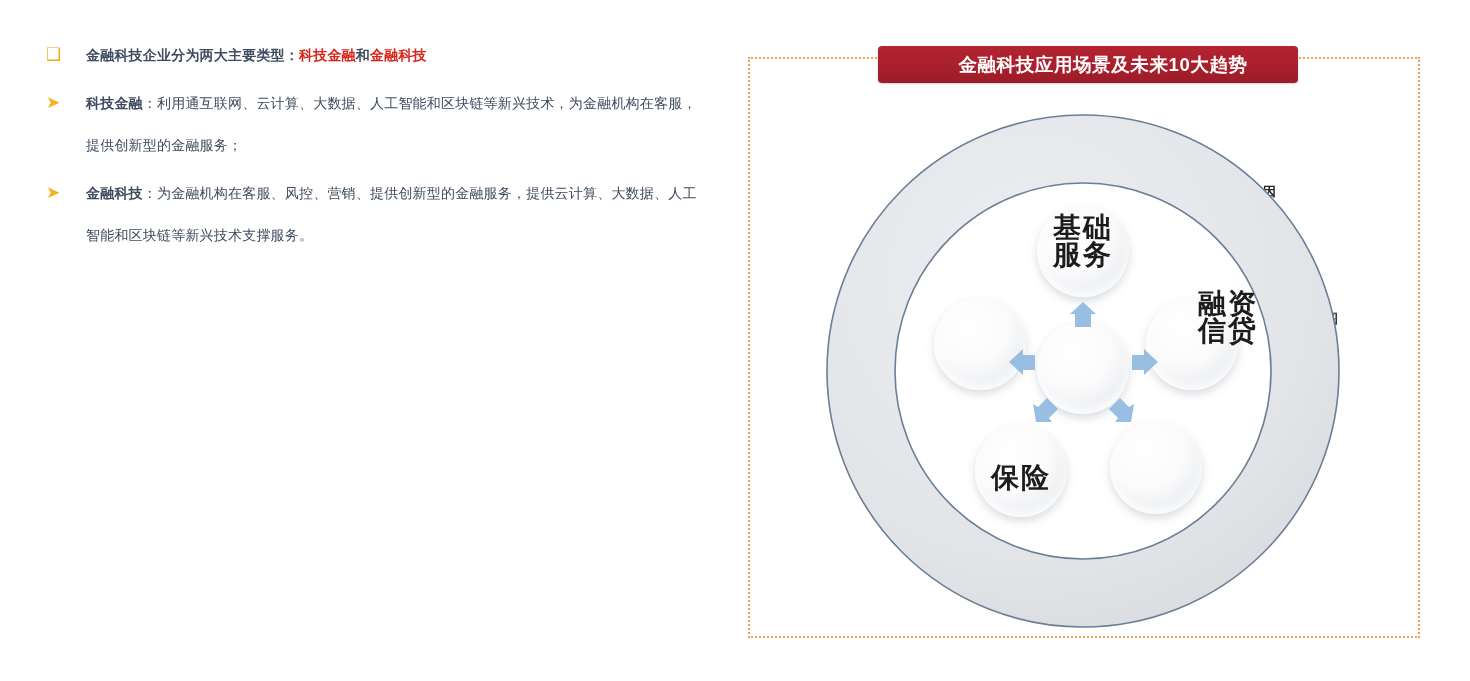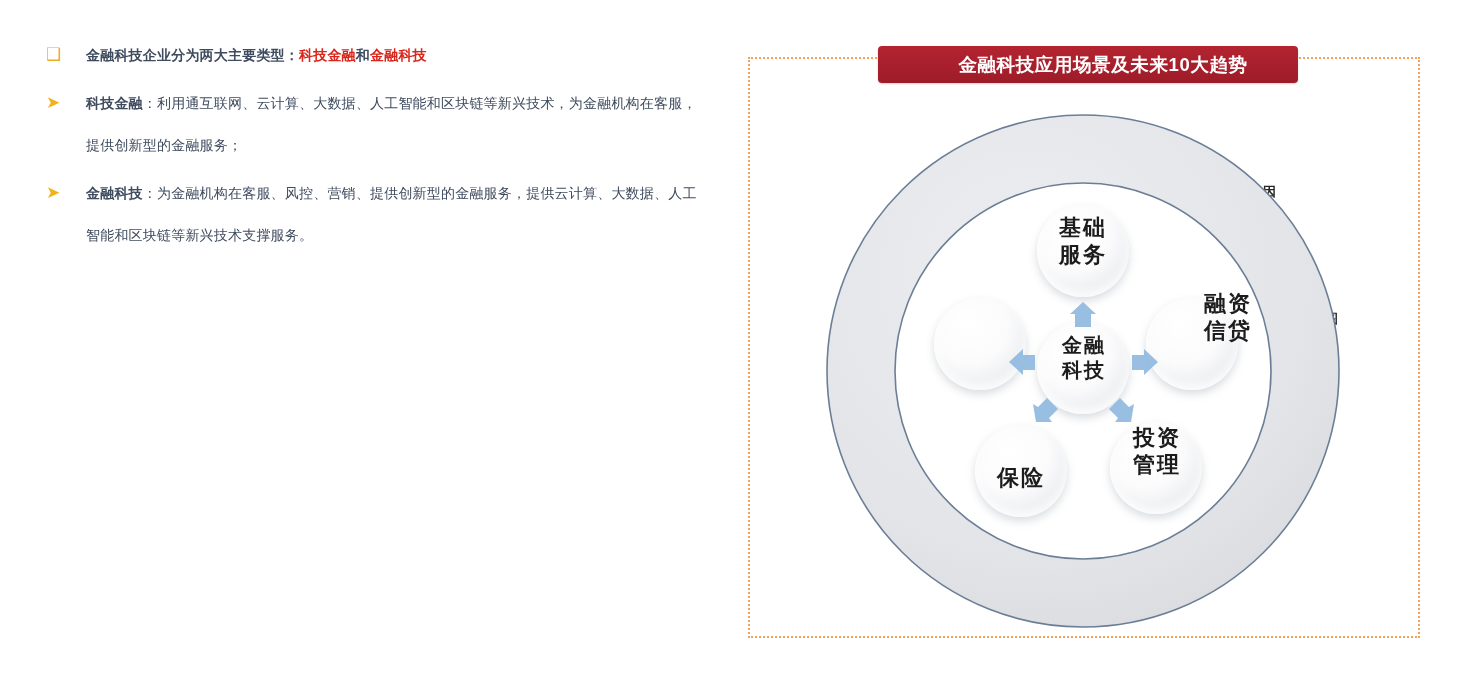--- a/index.html
+++ b/index.html
@@ -93,21 +93,21 @@
     white-space: pre-line;
     user-select: none;
   }
   .ring-label {
     font-size: 13px;
     line-height: 17px;
     letter-spacing: 1px;
     font-weight: 600;
   }
   .node-label {
-    font-size: 22px;
+    font-size: 28px;
     line-height: 27px;
     letter-spacing: 2px;
     font-weight: 700;
     color: #1c1c1c;
   }
   .node-label.small { font-size: 20px; line-height: 25px; }
 
   .bubble {
     position: absolute;
     border-radius: 50%;
@@ -187,27 +187,23 @@
 
   <div class="bubble" style="left:1037px; top:205px; width:92px; height:92px;"></div>
   <div class="bubble" style="left:934px; top:298px; width:92px; height:92px;"></div>
   <div class="bubble" style="left:1037px; top:322px; width:92px; height:92px;"></div>
   <div class="bubble" style="left:1146px; top:298px; width:92px; height:92px;"></div>
   <div class="bubble" style="left:975px; top:425px; width:92px; height:92px;"></div>
   <div class="bubble" style="left:1110px; top:422px; width:92px; height:92px;"></div>
 
   <div class="node-label" style="left:1033px; top:214px; width:100px; z-index:5;">基础
 服务</div>
-  <div class="node-label small" style="left:1034px; top:333px; width:100px; z-index:5;">金融
-科技</div>
   <div class="node-label" style="left:1178px; top:290px; width:100px; z-index:5;">融资
 信贷</div>
   <div class="node-label" style="left:971px; top:464px; width:100px; z-index:5;">保险</div>
-  <div class="node-label" style="left:1107px; top:424px; width:100px; z-index:5;">投资
-管理</div>
 
   <div class="arrow-ico" style="left:1068px; top:300px; width:30px; height:30px;">
     <svg viewBox="0 0 30 30" width="30" height="30">
         <polygon points="15,2 28,14 23,14 23,27 7,27 7,14 2,14" fill="#8fb8e0" opacity="0.92"></polygon>
       </svg>
   </div>
   <div class="arrow-ico" style="left:1007px; top:347px; width:30px; height:30px;">
     <svg viewBox="0 0 30 30" width="30" height="30">
         <polygon points="2,15 16,2 16,8 28,8 28,23 16,23 16,28" fill="#8fb8e0" opacity="0.92"></polygon>
       </svg>

